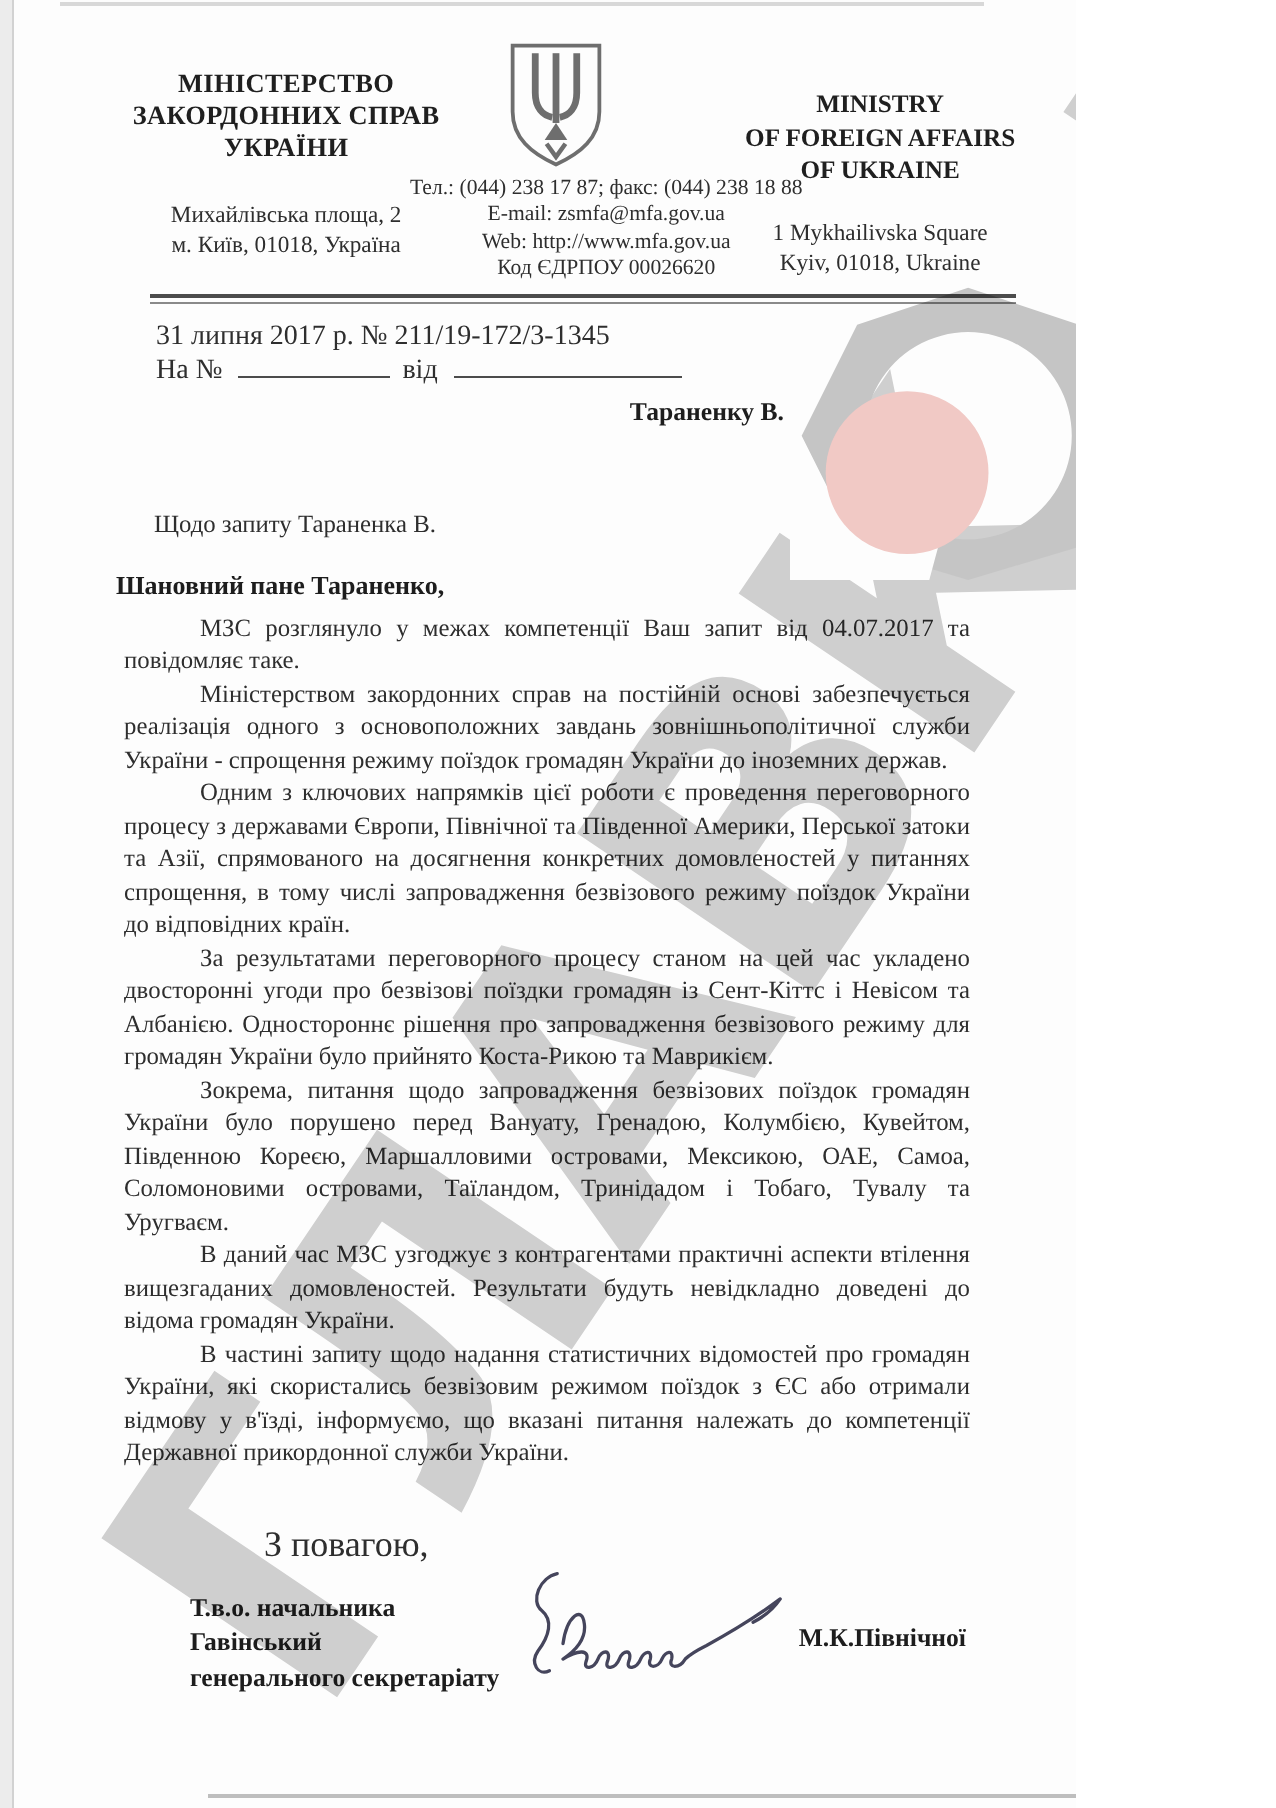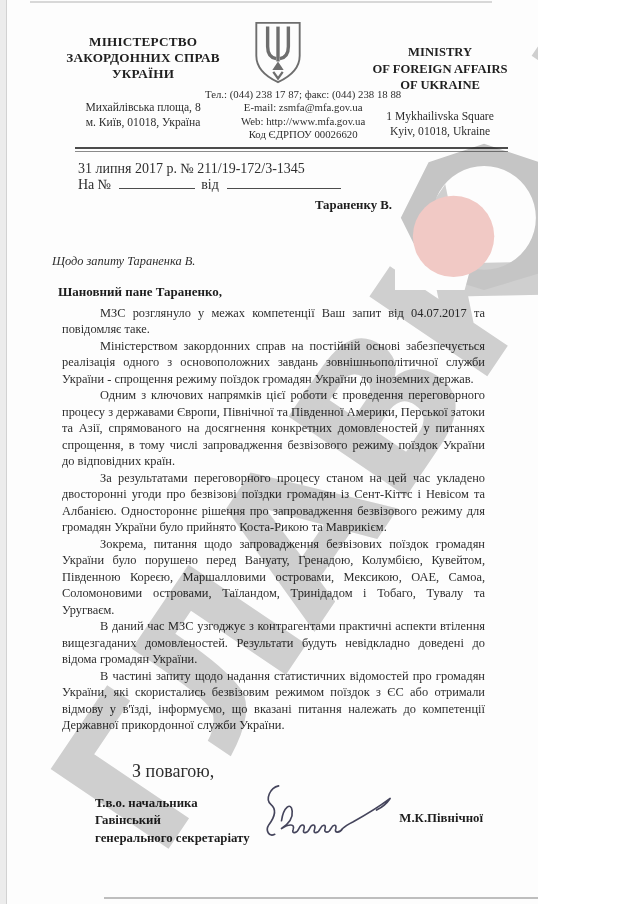--- a/index.html
+++ b/index.html
@@ -26,21 +26,21 @@
   .contacts{width:262px;margin-left:-56px;margin-top:2px;font-size:10.8px;line-height:13.4px;white-space:nowrap;text-align:center;}
   .col-en{width:185px;text-align:center;margin-top:24px;margin-left:auto;}
   .org-en{font-weight:bold;font-size:12.6px;line-height:16.5px;color:#1f1f1f;}
   .addr-en{margin-top:15px;font-size:11.6px;line-height:15px;}
   .rule{margin:5px 30px 0 75px;height:2px;border-top:2px solid #4c4c4c;border-bottom:1px solid #8a8a8a;}
   .ref{margin:9px 0 0 78px;font-size:14px;line-height:16px;}
   .blank{display:inline-block;border-bottom:1px solid #4c4c4c;height:11px;vertical-align:baseline;}
   .blank1{width:76px;margin:0 6px 0 8px;}
   .blank2{width:114px;margin-left:8px;}
   .addressee{margin-top:5px;text-align:right;padding-right:146px;font-weight:bold;font-size:12.8px;color:#1d1d1d;}
-  .subject{margin:41px 0 0 52px;font-size:12.4px;font-style:italic;}
+  .subject{margin:41px 0 0 77px;font-size:12.4px;}
   .salutation{margin-top:15px;padding-left:58px;font-weight:bold;font-size:13px;color:#1d1d1d;}
   .body{margin:5px 53px 0 62px;font-size:12.4px;line-height:16.5px;text-align:justify;}
   .body p{margin:0;text-indent:38px;}
   .closing{margin:27px 0 0 132px;font-size:18px;}
   .sig-row{display:flex;align-items:flex-start;margin:13px 55px 0 95px;}
   .sig-title{font-weight:bold;font-size:12.8px;line-height:17.5px;width:212px;color:#1d1d1d;}
   .sig-script{margin:-14px 0 0 2px;flex:none;}
   .sig-name{margin-left:auto;margin-top:16px;font-weight:bold;font-size:12.8px;color:#1d1d1d;white-space:nowrap;}
   
   .watermark{position:absolute;inset:0;z-index:3;pointer-events:none;mix-blend-mode:multiply;}
@@ -65,21 +65,21 @@
   <div class="content">
 
     <div class="header">
       <div class="col-uk">
         <div class="org-uk">
           <div>МІНІСТЕРСТВО</div>
           <div>ЗАКОРДОННИХ СПРАВ</div>
           <div>УКРАЇНИ</div>
         </div>
         <div class="addr-uk">
-          <div>Михайлівська площа, 8</div>
+          <div>Михайлівська площа, 2</div>
           <div>м. Київ, 01018, Україна</div>
         </div>
       </div>
 
       <div class="col-center">
         <svg class="trident" width="60" height="66" viewBox="0 0 62 70">
           <path d="M8 3 H54 V38 C54 52 44 60 31 66 C18 60 8 52 8 38 Z" fill="none" stroke="#6e6e6e" stroke-width="2"></path>
           <g stroke="#6e6e6e" stroke-width="3.6" fill="none">
             <path d="M31 7 V44"></path>
             <path d="M20 7 V28 C20 36 24 40 29 41"></path>

